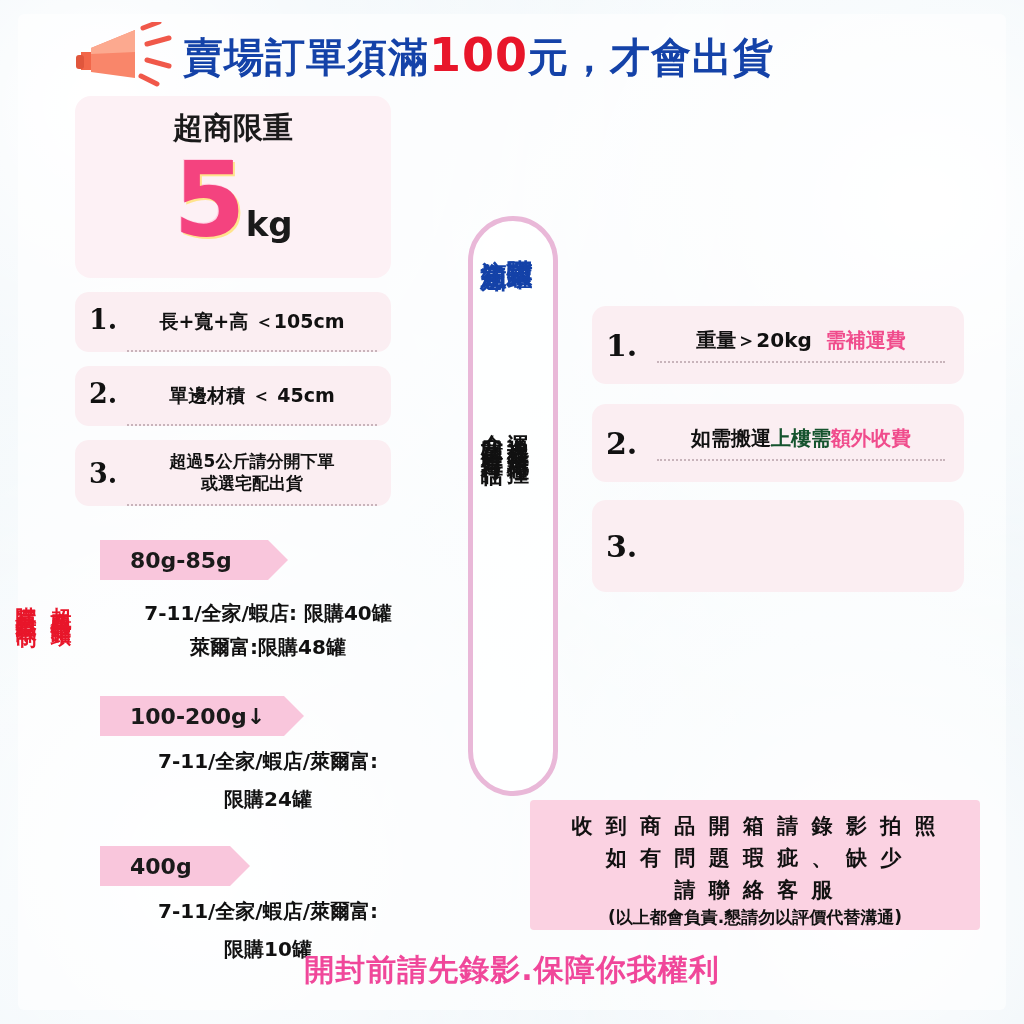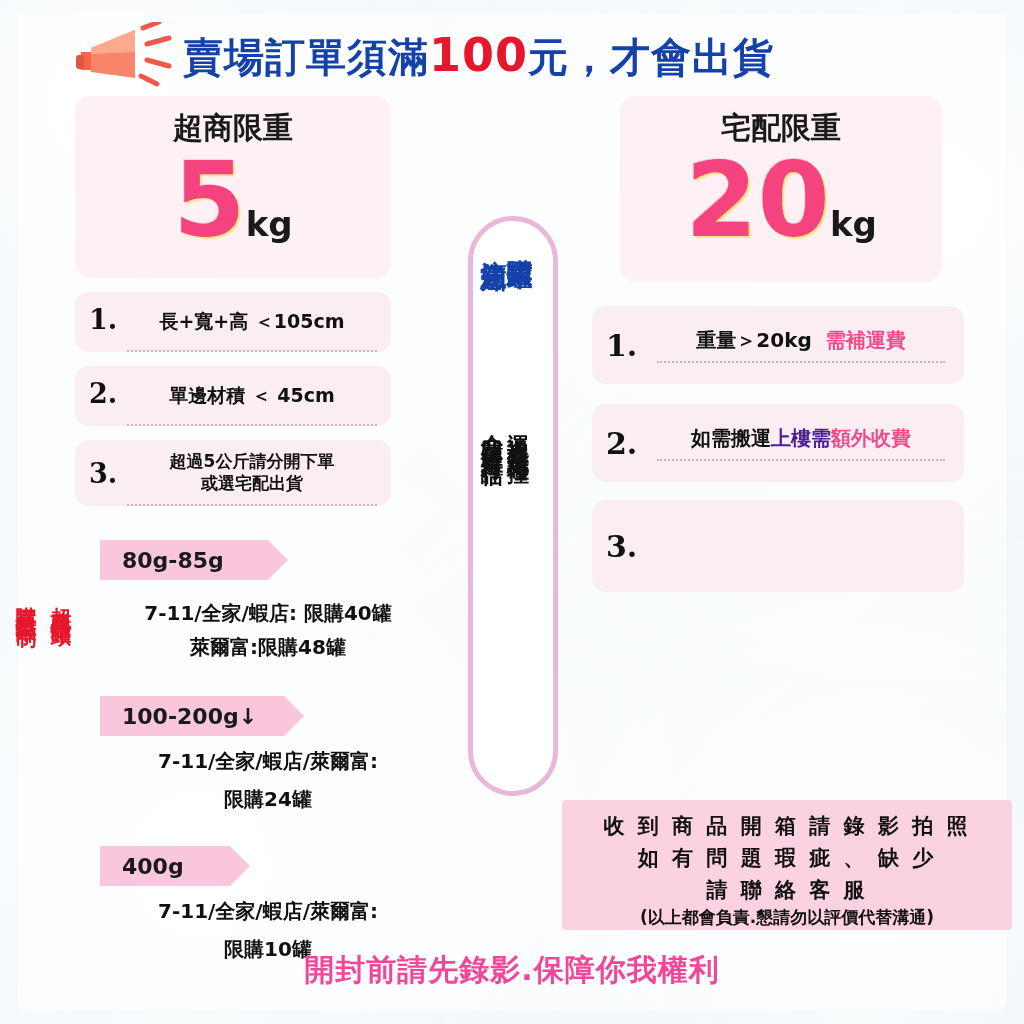--- a/index.html
+++ b/index.html
@@ -85,21 +85,21 @@
     font-size: 19px; color: #111; font-weight: bold; line-height: 22px;
     font-family: "DejaVu Sans", "Liberation Sans", sans-serif;
     border-bottom: 2px dotted #c8b4bb;
   }
   .rule-row .txt.two { font-size: 17px; }
 
   
   .tag {
     position: absolute; height: 40px;
     background: #f9c6dc;
-    display: flex; align-items: center; padding-left: 22px;
+    display: flex; align-items: center; padding-left: 30px;
     font-size: 22px; font-weight: bold; color: #1a1a1a;
     font-family: "DejaVu Sans", "Liberation Sans", sans-serif;
   }
   .tag::after {
     content: ""; position: absolute; right: -20px; top: 0;
     border-left: 20px solid #f9c6dc;
     border-top: 20px solid transparent;
     border-bottom: 20px solid transparent;
   }
   .store-line {
@@ -147,32 +147,32 @@
     font-family: "DejaVu Serif", "Liberation Serif", serif;
   }
   .rrow .txt {
     position: absolute; left: 56px; right: 10px; top: 0; bottom: 0;
     display: flex; flex-direction: column; align-items: center; justify-content: center;
     font-size: 20px; font-weight: bold; color: #111; line-height: 26px;
     font-family: "DejaVu Sans", "Liberation Sans", sans-serif;
     text-align: center;
   }
   .pink { color: #f04c8c; }
-  .red { color: #4c1d95; }
+  .red { color: #14532d; }
   .dot-under { border-bottom: 2px dotted #c8b4bb; width: 94%; }
 
   .note-block {
     position: absolute; left: 600px; top: 618px; width: 370px;
     text-align: center; font-size: 21px; font-weight: bold; color: #111;
     line-height: 31px;
     font-family: "DejaVu Sans", "Liberation Sans", sans-serif;
   }
   .pink-box {
     position: absolute; left: 530px; top: 800px; width: 450px; height: 130px;
-    background: #fbd2e2; border-radius: 4px; margin-left: 32px;
+    background: #fbd2e2; border-radius: 4px;
   }
   .pink-box .ln {
     position: absolute; left: 0; width: 100%; text-align: center;
     font-size: 21px; font-weight: bold; color: #111;
     font-family: "DejaVu Sans", "Liberation Sans", sans-serif;
     letter-spacing: 3px;
   }
   .pink-box .ln.small { font-size: 17px; letter-spacing: 0px; }
 
   .footer {
@@ -243,26 +243,20 @@
   <div class="store-line" style="left:88px; top:898px">7-11/全家/蝦店/萊爾富:</div>
   <div class="store-line" style="left:88px; top:936px">限購10罐</div>
 
   <div class="capsule">
     <div class="cap-col cap-blue1">購買罐頭</div>
     <div class="cap-col cap-blue2">注意須知</div>
     <div class="cap-col cap-black1">運送過程難免碰撞．</div>
     <div class="cap-col cap-black2">介意凹罐者自行評估</div>
   </div>
 
-  <div class="hp-box">
-    <div class="cs-title">宅配限重</div>
-    <div class="big-num">
-      <span>20</span><span class="unit">kg</span>
-    </div>
-  </div>
 
   <div class="rrow" style="top:306px; height:78px">
     <div class="idx">1.</div>
     <div class="txt">
       <div><span>重量＞20kg</span>&nbsp;&nbsp;<span class="pink">需補運費</span></div>
       <div class="dot-under" style="height:10px"></div>
     </div>
   </div>
 
   <div class="rrow" style="top:404px; height:78px">

